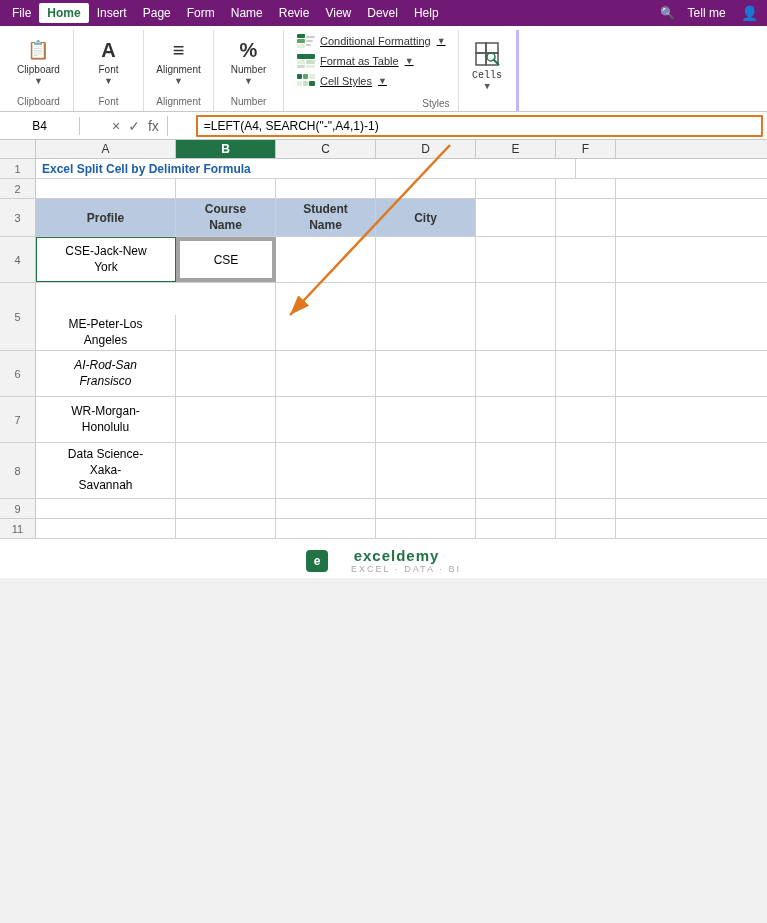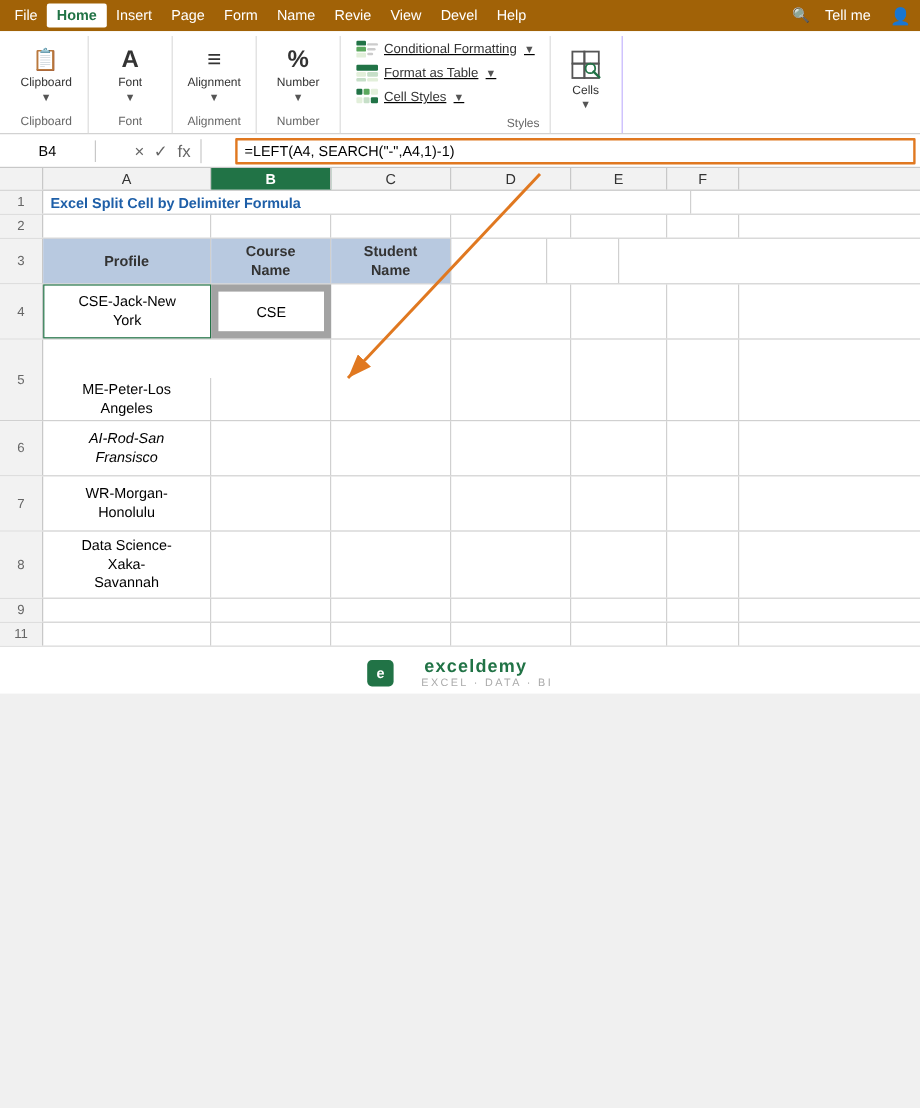--- a/index.html
+++ b/index.html
@@ -7,21 +7,21 @@
       font-family: 'Segoe UI', Arial, sans-serif;
       font-size: 12px;
       background: #f0f0f0;
       width: 767px;
       min-height: 923px;
       overflow: hidden;
     }
 
     
     .menu-bar {
-      background: #a16207;
+      background: #701a75;
       display: flex;
       align-items: center;
       height: 26px;
       padding: 0 4px;
     }
     .menu-item {
       color: white;
       padding: 3px 8px;
       font-size: 12px;
       cursor: pointer;
@@ -126,22 +126,23 @@
       font-size: 10px;
       color: #666;
       text-align: right;
       padding-top: 2px;
     }
 
     .cells-group {
       display: flex;
       flex-direction: column;
       padding: 2px 8px;
-      border-right: 1px solid #c4b5fd;
+      border-right: 3px solid #c4b5fd;
       min-width: 60px;
+      font-family: Liberation Mono, monospace;
     }
     .cells-group .cells-icon {
       display: flex;
       justify-content: center;
       flex: 1;
       padding-top: 4px;
     }
 
     
     .formula-bar {
@@ -245,21 +246,21 @@
       align-items: center;
       justify-content: center;
     }
     .grid-cell.header-cell {
       background: #b8c9e0;
       color: #333;
       font-weight: bold;
       text-align: center;
     }
     .grid-cell.selected {
-      border: 6px solid #a3a3a3;
+      border: 4px solid #a3a3a3;
     }
     .grid-cell.title-cell {
       color: #1e5fa8;
       font-weight: bold;
       font-size: 12px;
       justify-content: flex-start;
     }
 
     
     .w-col-a { width: 140px; min-width: 140px; }
@@ -493,20 +494,21 @@
       <div class="grid-cell w-col-d"></div>
       <div class="grid-cell w-col-e"></div>
       <div class="grid-cell w-col-f"></div>
     </div>
 
     <div class="grid-row rh-3">
       <div class="row-num">3</div>
       <div class="grid-cell w-col-a header-cell">Profile</div>
       <div class="grid-cell w-col-b header-cell" style="line-height:1.3;">Course<br>Name</div>
       <div class="grid-cell w-col-c header-cell" style="line-height:1.3;">Student<br>Name</div>
+      <div class="grid-cell w-col-d header-cell">City</div>
       <div class="grid-cell w-col-e"></div>
       <div class="grid-cell w-col-f"></div>
     </div>
 
     <div class="grid-row rh-4">
       <div class="row-num">4</div>
       <div class="grid-cell w-col-a" style="line-height:1.3; border:1px solid #217346;">CSE-Jack-New<br>York</div>
       <div class="grid-cell w-col-b selected">CSE</div>
       <div class="grid-cell w-col-c"></div>
       <div class="grid-cell w-col-d"></div>

